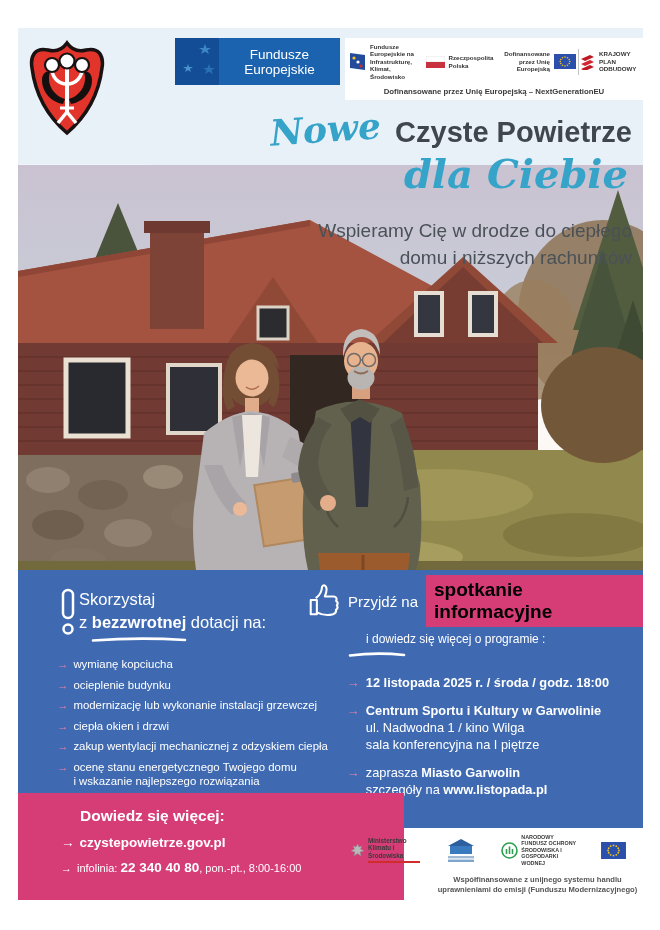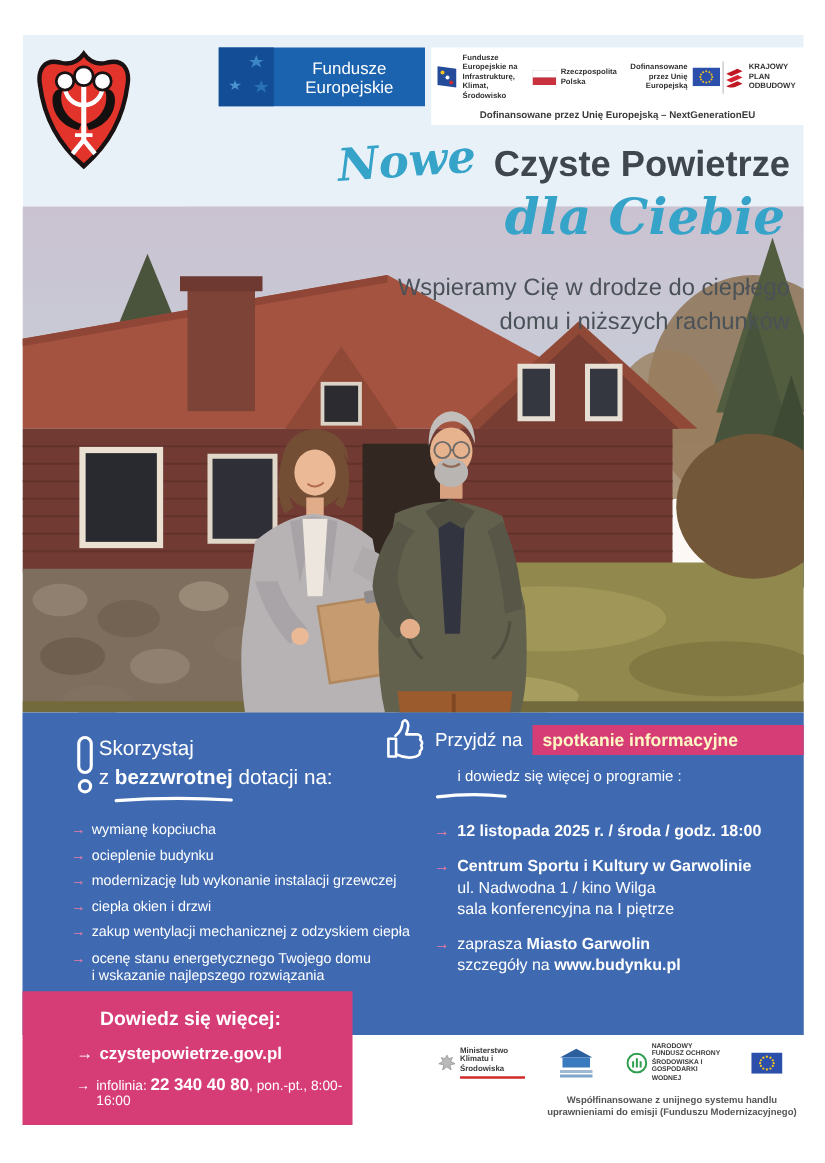--- a/index.html
+++ b/index.html
@@ -39,28 +39,28 @@
   .offer-head-text{font-size:16.5px;line-height:23px;}
   .bold{font-weight:bold;}
   .swoosh{display:block;margin-top:2px;margin-left:12px;}
   .offer-list{list-style:none;margin:14px 0 0 0;padding:0;font-size:11.4px;line-height:14px;}
   .offer-list li{display:flex;gap:5px;margin-bottom:6.5px;}
   .arrow-pink{color:#ef7ca6;font-weight:bold;flex:0 0 auto;}
   .col-right{position:absolute;left:288px;top:5px;width:337px;}
   .invite-row{display:flex;align-items:center;}
   .thumb-wrap{flex:0 0 34px;margin-right:8px;}
   .invite-prefix{font-size:15px;margin-right:8px;white-space:nowrap;}
-  .invite-highlight{flex:1;background:#d63d77;color:#fef9c3;font-weight:bold;font-size:14px;padding:4px 8px;}
+  .invite-highlight{flex:1;background:#d63d77;color:#000000;font-weight:bold;font-size:19px;padding:4px 8px;}
   .invite-line2{margin-left:60px;font-size:12px;margin-top:5px;}
   .swoosh-r{display:block;margin:5px 0 0 42px;}
   .meet-list{margin-top:16px;padding-left:41px;}
   .meet-item{display:flex;gap:6px;margin-bottom:11px;font-size:12.8px;line-height:17px;}
   .meet-item .txt{color:#fff;}
   
-  .pink-block{position:absolute;left:18px;top:793px;width:264px;height:107px;background:#d63d77;color:#fff;box-sizing:border-box;padding-top:14px;}
+  .pink-block{position:absolute;left:18px;top:793px;width:386px;height:107px;background:#d63d77;color:#fff;box-sizing:border-box;padding-top:14px;}
   .pink-head{margin-left:62px;font-size:15.5px;font-weight:bold;}
   .pink-line{display:flex;gap:5px;margin:10px 0 0 43px;font-size:13.5px;align-items:baseline;}
   .pink-line .arrow-w{font-weight:bold;}
   .infoline{font-size:11px;}
   .infoline .num{font-size:13.5px;font-weight:bold;}
   
   .footer-logos{position:absolute;left:350px;top:834px;width:276px;display:flex;align-items:center;justify-content:space-between;}
   .f-lg{display:flex;align-items:center;gap:3px;}
   .ministry-text{font-size:6.3px;line-height:7.5px;color:#3a3a3a;font-weight:bold;border-bottom:2px solid #d12b2b;padding-bottom:2px;}
   .nfos-text{font-size:5.4px;line-height:6.4px;color:#3a3a3a;font-weight:bold;}
@@ -327,21 +327,21 @@
         </div>
         <div class="meet-item">
           <span class="arrow-pink">→</span>
           <span class="txt"><span class="bold">Centrum Sportu i Kultury w Garwolinie</span><br>
             <span>ul. Nadwodna 1 / kino Wilga</span><br>
             <span>sala konferencyjna na I piętrze</span></span>
         </div>
         <div class="meet-item">
           <span class="arrow-pink">→</span>
           <span class="txt"><span>zaprasza </span><span class="bold">Miasto Garwolin</span><br>
-            <span>szczegóły na </span><span class="bold">www.budynku.pl</span></span>
+            <span>szczegóły na </span><span class="bold">www.listopada.pl</span></span>
         </div>
       </div>
     </div>
   </div>
 
   <div class="pink-block">
     <div class="pink-head">Dowiedz się więcej:</div>
     <div class="pink-line">
       <span class="arrow-w">→</span>
       <span class="bold">czystepowietrze.gov.pl</span>

